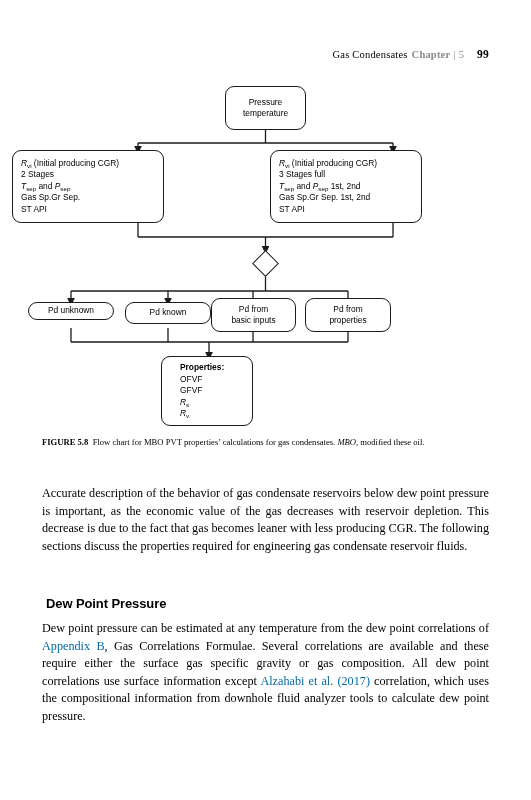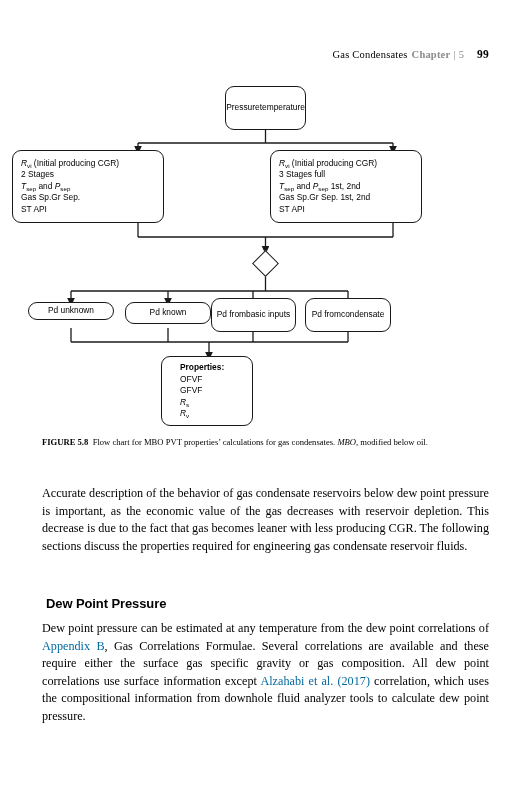--- a/index.html
+++ b/index.html
@@ -52,21 +52,21 @@
     border-radius: 9px;
     background: #fff;
     font-family: "Liberation Sans", sans-serif;
     font-size: 8.4px;
     line-height: 11.4px;
     color: #000;
     z-index: 2;
   }
   .node.center {
     display: flex;
-    flex-direction: row;
+    flex-direction: column;
     align-items: center;
     justify-content: center;
     text-align: center;
   }
   .node.left {
     display: flex;
     flex-direction: column;
     justify-content: center;
     padding-left: 8px;
     text-align: left;
@@ -202,34 +202,34 @@
     <span class="ln">Pd known</span>
   </div>
 
   <div class="node center" style="left:211px; top:218px; width:85px; height:34px;">
     <span class="ln">Pd from</span>
     <span class="ln">basic inputs</span>
   </div>
 
   <div class="node center" style="left:305px; top:218px; width:86px; height:34px;">
     <span class="ln">Pd from</span>
-    <span class="ln">condensate</span>
+    <span class="ln">properties</span>
   </div>
 
   <div class="node left" style="left:161px; top:276px; width:92px; height:70px; padding-left:18px;">
     <span class="ln bold">Properties:</span>
     <span class="ln">OFVF</span>
     <span class="ln">GFVF</span>
     <span class="ln"><i class="v">R</i><sub>s</sub></span>
     <span class="ln"><i class="v">R</i><sub>v</sub></span>
   </div>
 </div>
 
 <div class="caption">
-  <span class="cap-label">FIGURE 5.8</span>&nbsp;&nbsp;<span>Flow chart for MBO PVT properties’ calculations for gas condensates.</span> <span class="cap-ital">MBO,</span> <span>modified below oil.</span>
+  <span class="cap-label">FIGURE 5.8</span>&nbsp;&nbsp;<span>Flow chart for MBO PVT properties’ calculations for gas condensates.</span> <span class="cap-ital">MBO,</span> <span>modified these oil.</span>
 </div>
 
 <div class="body-col p1">
   <p class="para">Accurate description of the behavior of gas condensate reservoirs below dew point pressure is important, as the economic value of the gas decreases with reservoir depletion. This decrease is due to the fact that gas becomes leaner with less producing CGR. The following sections discuss the properties required for engineering gas condensate reservoir fluids.</p>
 </div>
 
 <div class="body-col h1">
   <h2 class="section-head">Dew Point Pressure</h2>
 </div>
 

